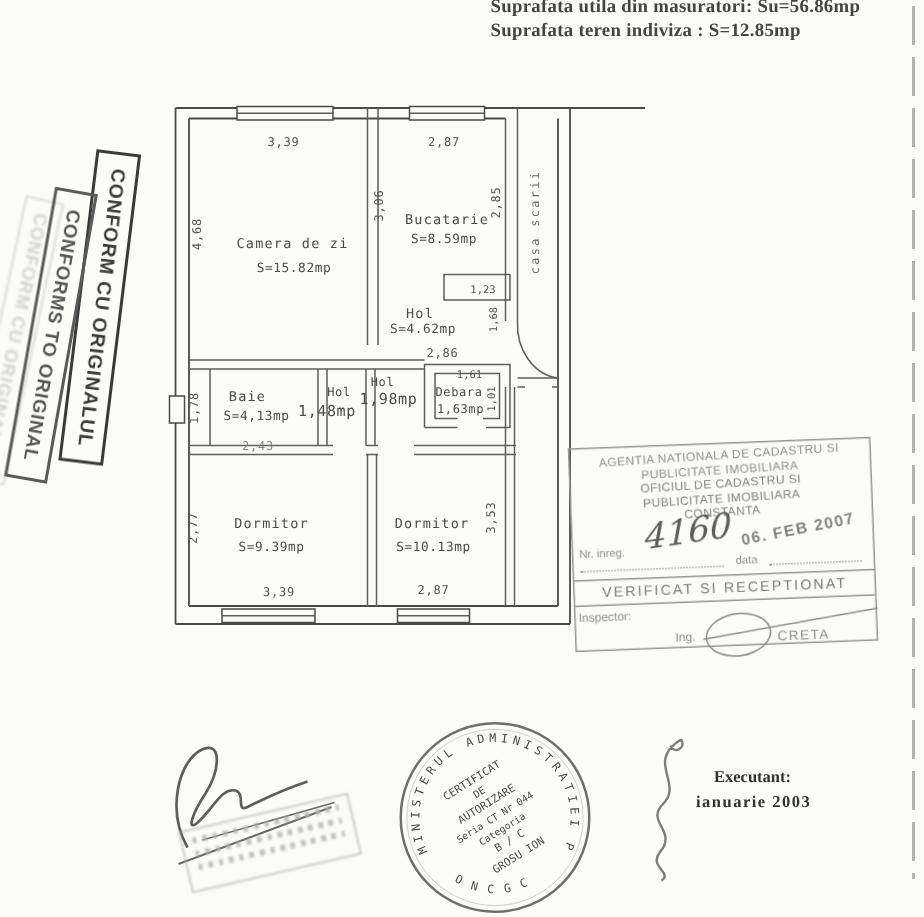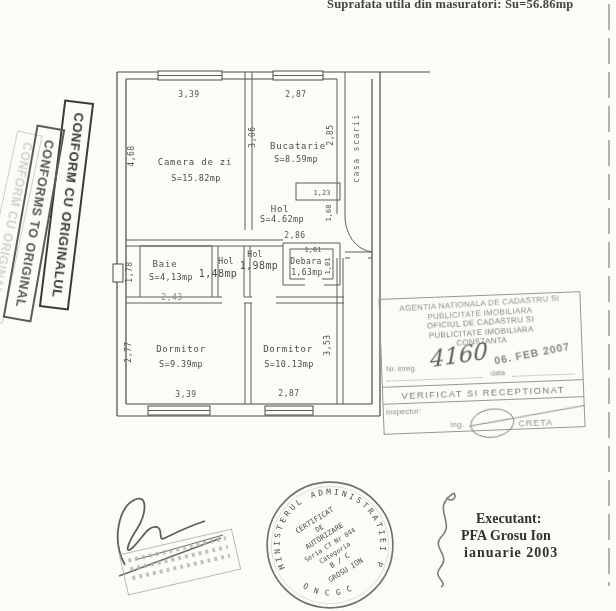--- a/index.html
+++ b/index.html
@@ -61,32 +61,33 @@
   #roundstamp{left:262px;top:477px;filter:blur(.35px)}
   #sigL{left:105px;top:480px}
   #sigR{left:412px;top:488px}
   
   #faintstamp{left:122px;top:541px;width:114px;height:40px;border:1px solid #aaaaa5;
               transform:rotate(-13deg);filter:blur(.6px);opacity:.8}
   .noise-row{height:4px;margin:5px 7px 0 7px;
              background:repeating-linear-gradient(90deg,#b3b3ae 0 3px,transparent 3px 7px)}
   
   #executant{left:461px;top:510px;font-family:"Liberation Serif",serif;font-weight:700;
-             font-size:14px;color:#323230;line-height:17px;filter:blur(.3px);white-space:nowrap}
+             font-size:11px;color:#323230;line-height:17px;filter:blur(.3px);white-space:nowrap}
   #executant .l1{margin-left:15px}
   #executant .l3{margin-left:3px;letter-spacing:1px}
   
   #edge{left:608px;top:4px;width:2px;height:582px;opacity:.75;
         background:repeating-linear-gradient(#9a9a96 0 26px,transparent 26px 34px)}
 </style>
 </head>
 <body>
 
 <div id="header" class="abs">
   <div>Suprafata utila din masuratori: Su=56.86mp</div>
+  <div>Suprafata teren indiviza : S=12.85mp</div>
 </div>
 
 <svg id="plan" class="abs" width="616" height="611" viewBox="0 0 616 611">
 
   <path class="wall" d="
     M117,72 H430 M117,72 V416 M117,416 H380 M380,72 V416
     M126,79 H337 M126,79 V404 M126,404 H372 M372,79 V404"></path>
 
   <path class="wall2" d="
     M245,72 V230 M252,72 V230
@@ -227,17 +228,16 @@
     <text x="66" y="97" style="font-size:7px">GROSU ION</text>
   </g>
 </svg>
 
 <svg id="sigR" class="abs" width="60" height="102" viewBox="0 0 60 102">
   <path d="M42,5 C46,11 37,15 35,9 M42,5 C18,20 44,34 30,48 C18,60 40,66 28,80 C20,90 37,94 29,99" fill="none" stroke="#7d7d79" stroke-width="1.6"></path>
 </svg>
 
 <div id="executant" class="abs">
   <div class="l1">Executant:</div>
-  <div class="l2">PFA Grosu Ion</div>
   <div class="l3">ianuarie 2003</div>
 </div>
 
 <div id="edge" class="abs"></div>
 
 </body></html>

